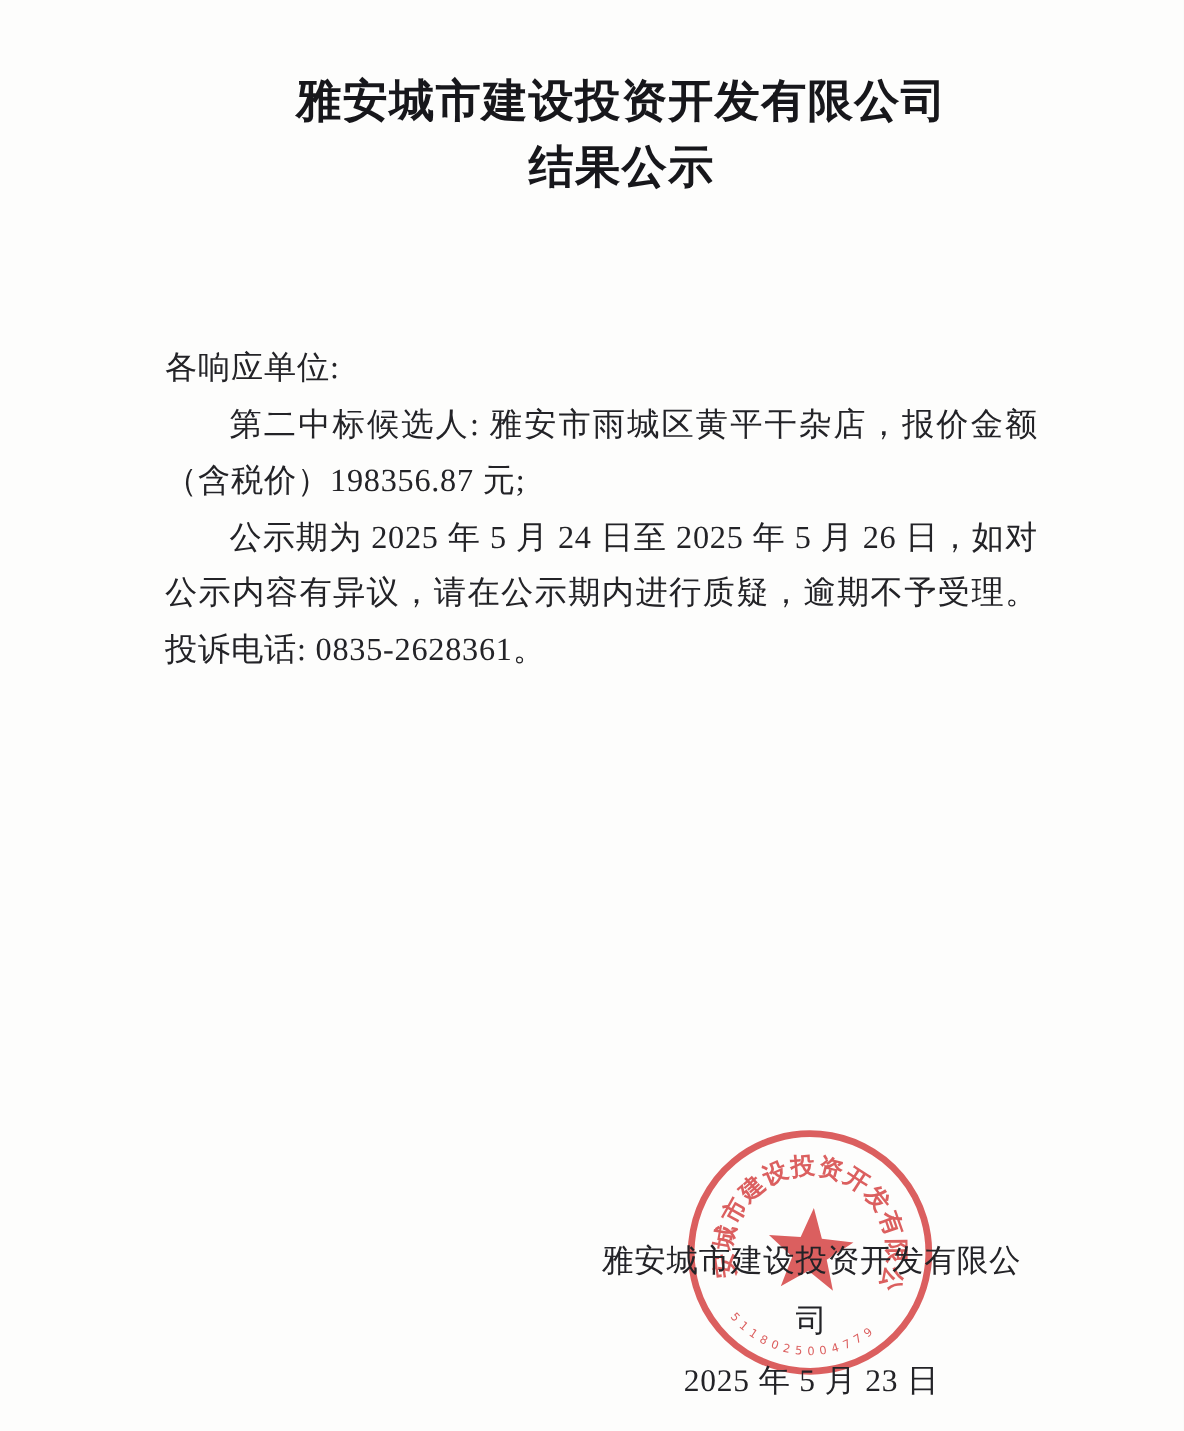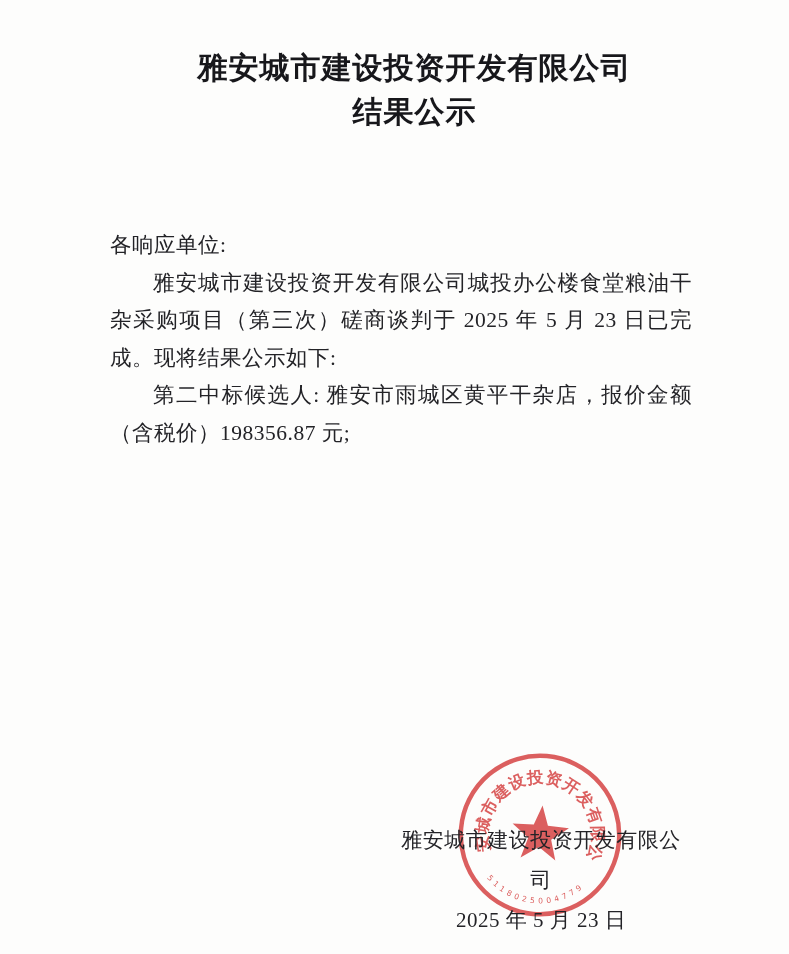--- a/index.html
+++ b/index.html
@@ -77,22 +77,22 @@
 
 <div class="page">
 
   <div class="title-block">
     <div>雅安城市建设投资开发有限公司</div>
     <div>结果公示</div>
   </div>
 
   <div class="body-block">
     <p class="salutation">各响应单位:</p>
-    <p class="para">雅安城市建设投资开发有限公司城投办公楼食堂粮油干杂采购项目（第三次）磋商谈判于 2025 年 5 月 23 日已完成。现将结果公示如下:</p>
     <p class="para">第二中标候选人: 雅安市雨城区黄平干杂店，报价金额（含税价）198356.87 元;</p>
+    <p class="para">公示期为 2025 年 5 月 24 日至 2025 年 5 月 26 日，如对公示内容有异议，请在公示期内进行质疑，逾期不予受理。投诉电话: 0835-2628361。</p>
   </div>
 
   <div class="seal-wrap">
     <svg viewBox="0 0 200 200" xmlns="http://www.w3.org/2000/svg">
       <defs>
         <path id="sealTopArc" d="M 49.8,129 A 58,58 0 1 1 150.2,129" fill="none"></path>
         <path id="sealBottomArc" d="M 34.2,138 A 76,76 0 0 0 165.8,138" fill="none"></path>
       </defs>
       <circle cx="100" cy="100" r="88" fill="none" stroke-width="5" stroke="#d94a4a"></circle>
       <polygon points="100,67 107.9,89.1 131.4,89.8 112.8,104.2 119.4,126.7 100,113.5 80.6,126.7 87.2,104.2 68.6,89.8 92.1,89.1" fill="#d94a4a"></polygon>

